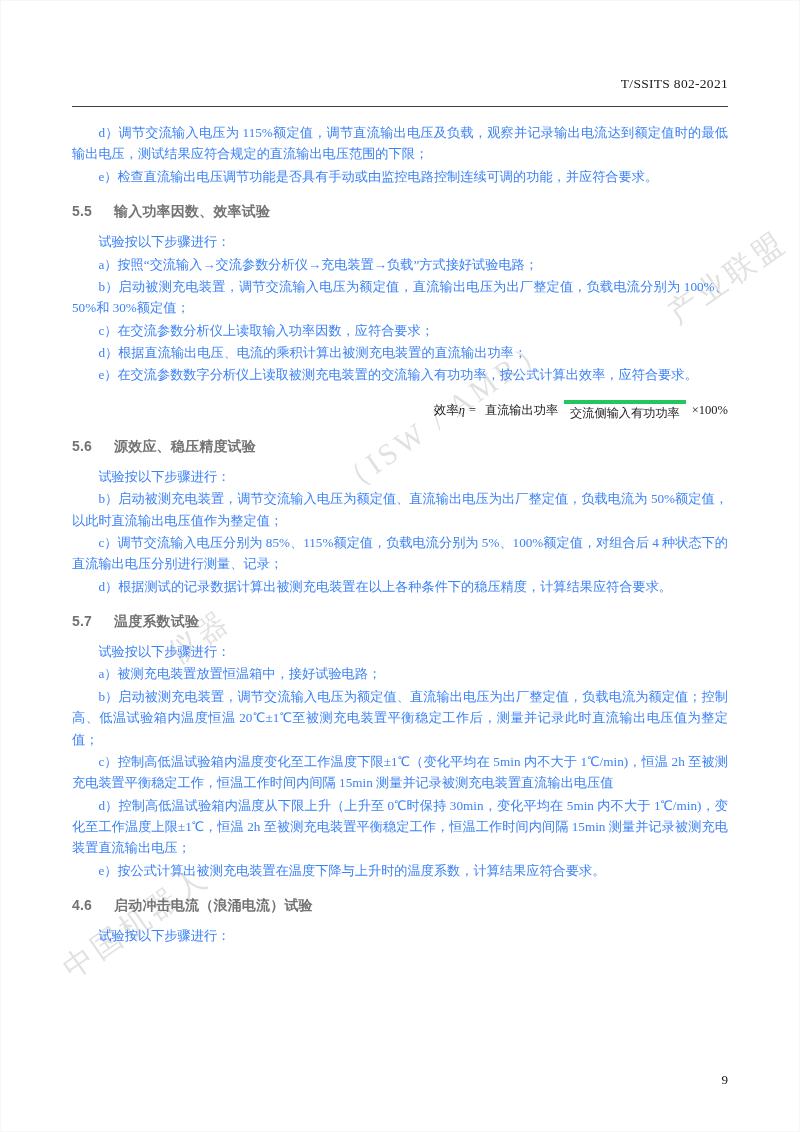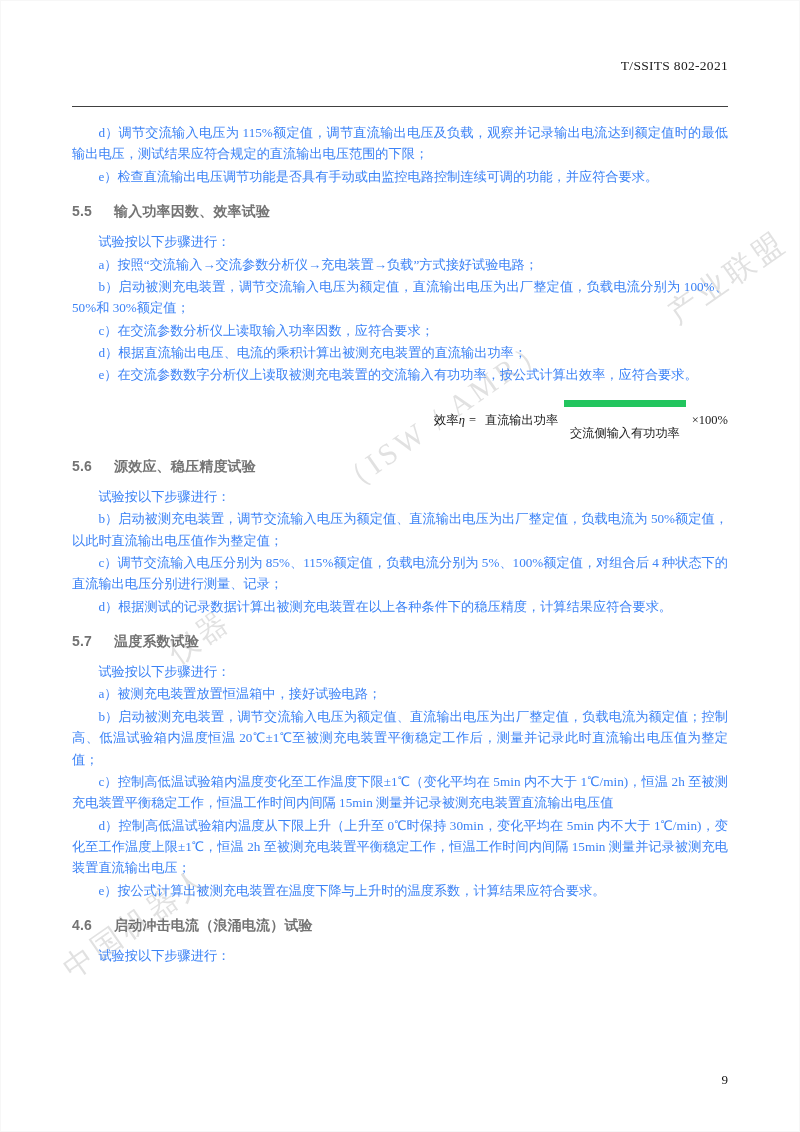--- a/index.html
+++ b/index.html
@@ -22,21 +22,21 @@
   .page::after {
     content: "";
     position: absolute;
     inset: 0;
     pointer-events: none;
     box-shadow: inset 0 0 0 1px rgba(0,0,0,0.03);
   }
 
   .header {
     position: absolute;
-    top: 58px;
+    top: 76px;
     right: 72px;
     font-family: "Liberation Serif", serif;
     font-size: 13.5px;
     letter-spacing: 0.3px;
     color: #1a1a1a;
     margin-left: 28px;
   }
   .rule {
     position: absolute;
     left: 72px;
@@ -107,23 +107,23 @@
     flex-direction: row;
     align-items: center;
     vertical-align: middle;
     margin: 0 3px;
   }
   .frac .numer {
     padding: 0 6px 1px 6px;
     font-size: 12.2px;
   }
   .frac .denom {
-    padding: 18px 6px 0 6px;
+    padding: 1px 6px 0 6px;
     font-size: 12.2px;
-    border-top: 7px solid #22c55e;
+    border-top: 4px solid #22c55e;
   }
   .formula .tail {
     margin-left: 3px;
     white-space: nowrap;
   }
 
   .pagenum {
     position: absolute;
     right: 72px;
     bottom: 44px;

